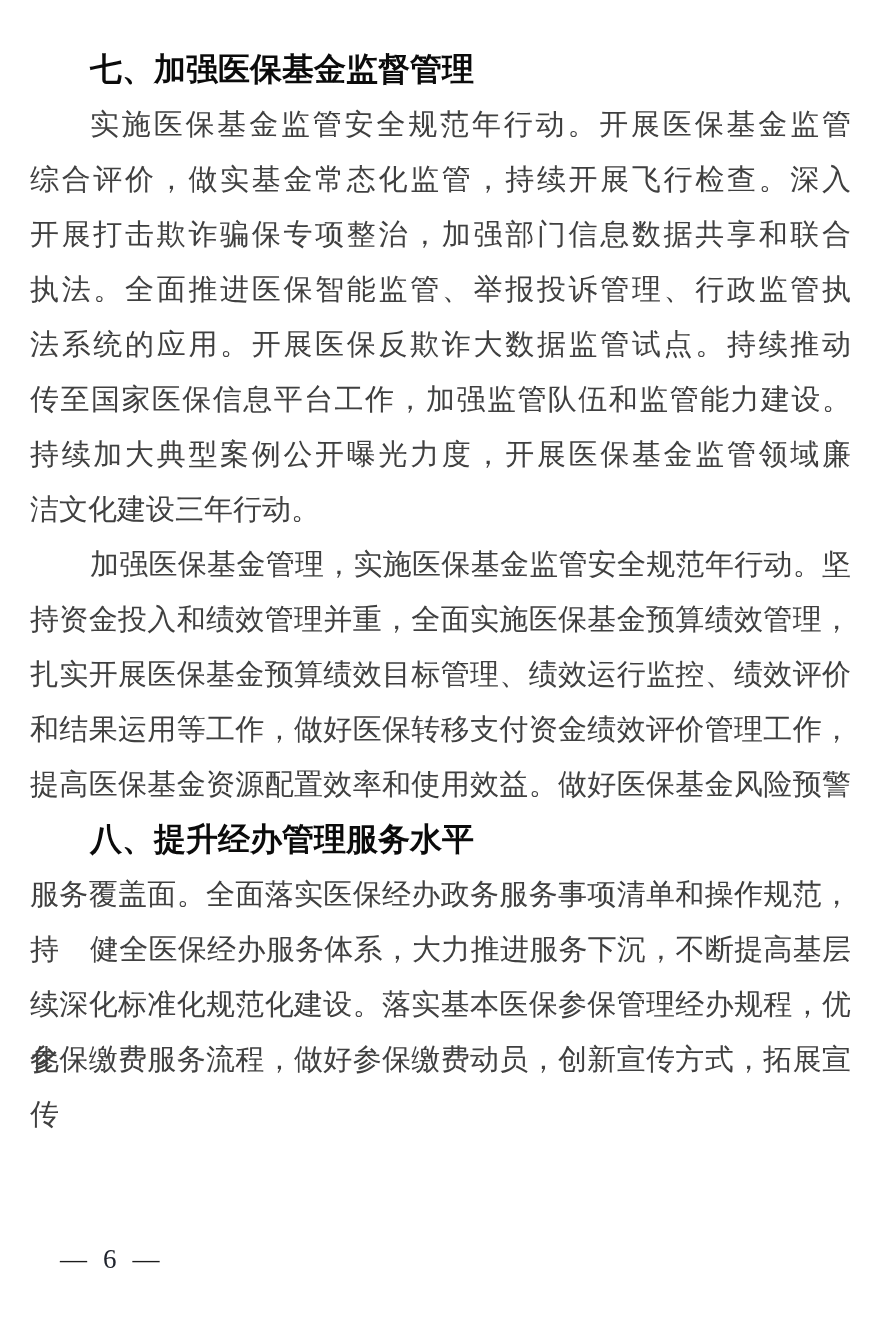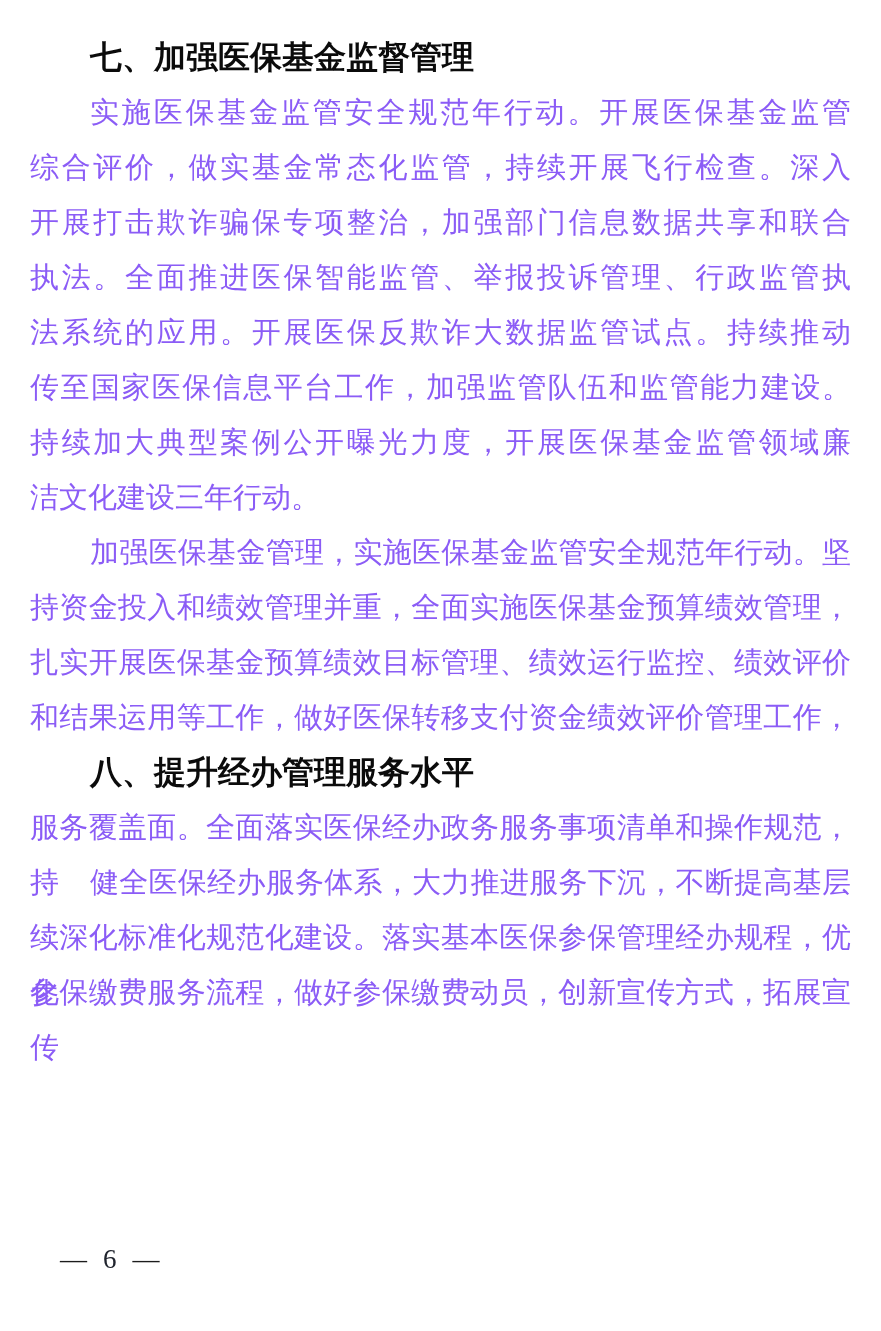--- a/index.html
+++ b/index.html
@@ -11,29 +11,29 @@
     position: relative;
     width: 881px;
     height: 1331px;
     background: #ffffff;
     overflow: hidden;
     color: #161616;
   }
   .content {
     position: absolute;
     left: 30px;
-    top: 30px;
+    top: 42px;
     width: 821px;
   }
   .line {
     height: 55px;
     line-height: 55px;
     font-size: 29px;
     font-family: "Liberation Serif", "DejaVu Serif", serif;
-    color: #8b5cf6;
+    color: #404040;
     text-justify: inter-character;
   }
   .line.heading {
     font-family: "Liberation Sans", "DejaVu Sans", sans-serif;
     font-weight: 700;
     font-size: 32px;
     color: #0b0b0b;
     text-indent: 60px;
   }
   .line.indent {
@@ -74,20 +74,21 @@
     <div class="line fill">执法。全面推进医保智能监管、举报投诉管理、行政监管执</div>
     <div class="line fill">法系统的应用。开展医保反欺诈大数据监管试点。持续推动</div>
     <div class="line fill">传至国家医保信息平台工作，加强监管队伍和监管能力建设。</div>
     <div class="line fill">持续加大典型案例公开曝光力度，开展医保基金监管领域廉</div>
     <div class="line">洁文化建设三年行动。</div>
 
     <div class="line indent fill">加强医保基金管理，实施医保基金监管安全规范年行动。坚</div>
     <div class="line fill">持资金投入和绩效管理并重，全面实施医保基金预算绩效管理，</div>
     <div class="line fill">扎实开展医保基金预算绩效目标管理、绩效运行监控、绩效评价</div>
     <div class="line fill">和结果运用等工作，做好医保转移支付资金绩效评价管理工作，</div>
+    <div class="line fill">提高医保基金资源配置效率和使用效益。做好医保基金风险预警</div>
 
     <div class="line heading">八、提升经办管理服务水平</div>
 
     <div class="line fill">服务覆盖面。全面落实医保经办政务服务事项清单和操作规范，持</div>
     <div class="line indent fill">健全医保经办服务体系，大力推进服务下沉，不断提高基层</div>
     <div class="line fill">续深化标准化规范化建设。落实基本医保参保管理经办规程，优化</div>
     <div class="line fill">参保缴费服务流程，做好参保缴费动员，创新宣传方式，拓展宣传</div>
 
   </div>
 

